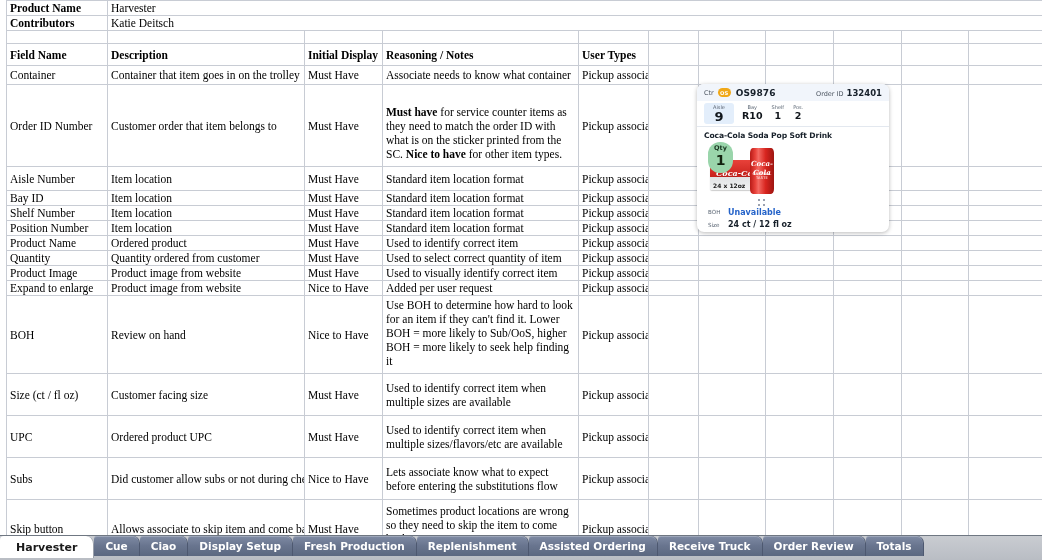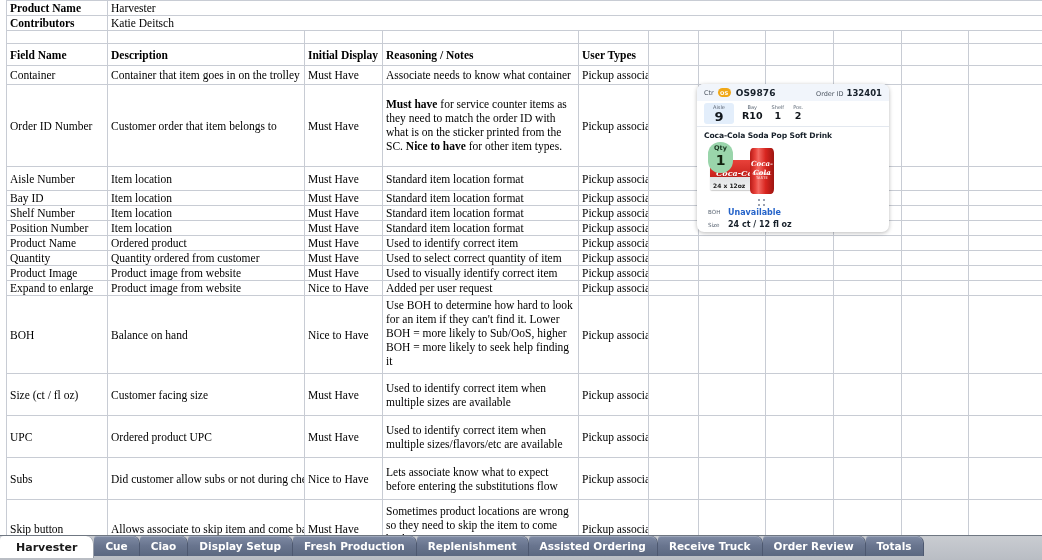--- a/index.html
+++ b/index.html
@@ -382,21 +382,21 @@
           <td class="blank"></td>
           <td class="blank"></td>
           <td class="blank"></td>
           <td class="blank"></td>
         </tr>
 
         <tr style="height:82px">
           <td class="mid">Order ID Number</td>
           <td class="mid">Customer order that item belongs to</td>
           <td class="mid">Must Have</td>
-          <td class="wrap" style="vertical-align:top;padding-top:12px"><span class="b">Must have</span><span> for service counter items as they need to match the order ID with what is on the sticker printed from the SC. </span><span class="b">Nice to have</span><span> for other item types.</span></td>
+          <td class="wrap" style="vertical-align:top;padding-top:20px"><span class="b">Must have</span><span> for service counter items as they need to match the order ID with what is on the sticker printed from the SC. </span><span class="b">Nice to have</span><span> for other item types.</span></td>
           <td class="mid">Pickup associate</td>
           <td class="blank"></td>
           <td class="blank"></td>
           <td class="blank"></td>
           <td class="blank"></td>
           <td class="blank"></td>
           <td class="blank"></td>
         </tr>
 
         <tr style="height:24px">
@@ -499,21 +499,21 @@
           <td class="blank"></td>
           <td class="blank"></td>
           <td class="blank"></td>
           <td class="blank"></td>
           <td class="blank"></td>
           <td class="blank"></td>
         </tr>
 
         <tr style="height:78px">
           <td class="mid">BOH</td>
-          <td class="mid">Balance on hand</td>
+          <td class="mid">Review on hand</td>
           <td class="mid">Nice to Have</td>
           <td class="wrap" style="vertical-align:top;padding-top:2px">Use BOH to determine how hard to look for an item if they can't find it. Lower BOH = more likely to Sub/OoS, higher BOH = more likely to seek help finding it</td>
           <td class="mid">Pickup associate</td>
           <td class="blank"></td>
           <td class="blank"></td>
           <td class="blank"></td>
           <td class="blank"></td>
           <td class="blank"></td>
           <td class="blank"></td>
         </tr>

